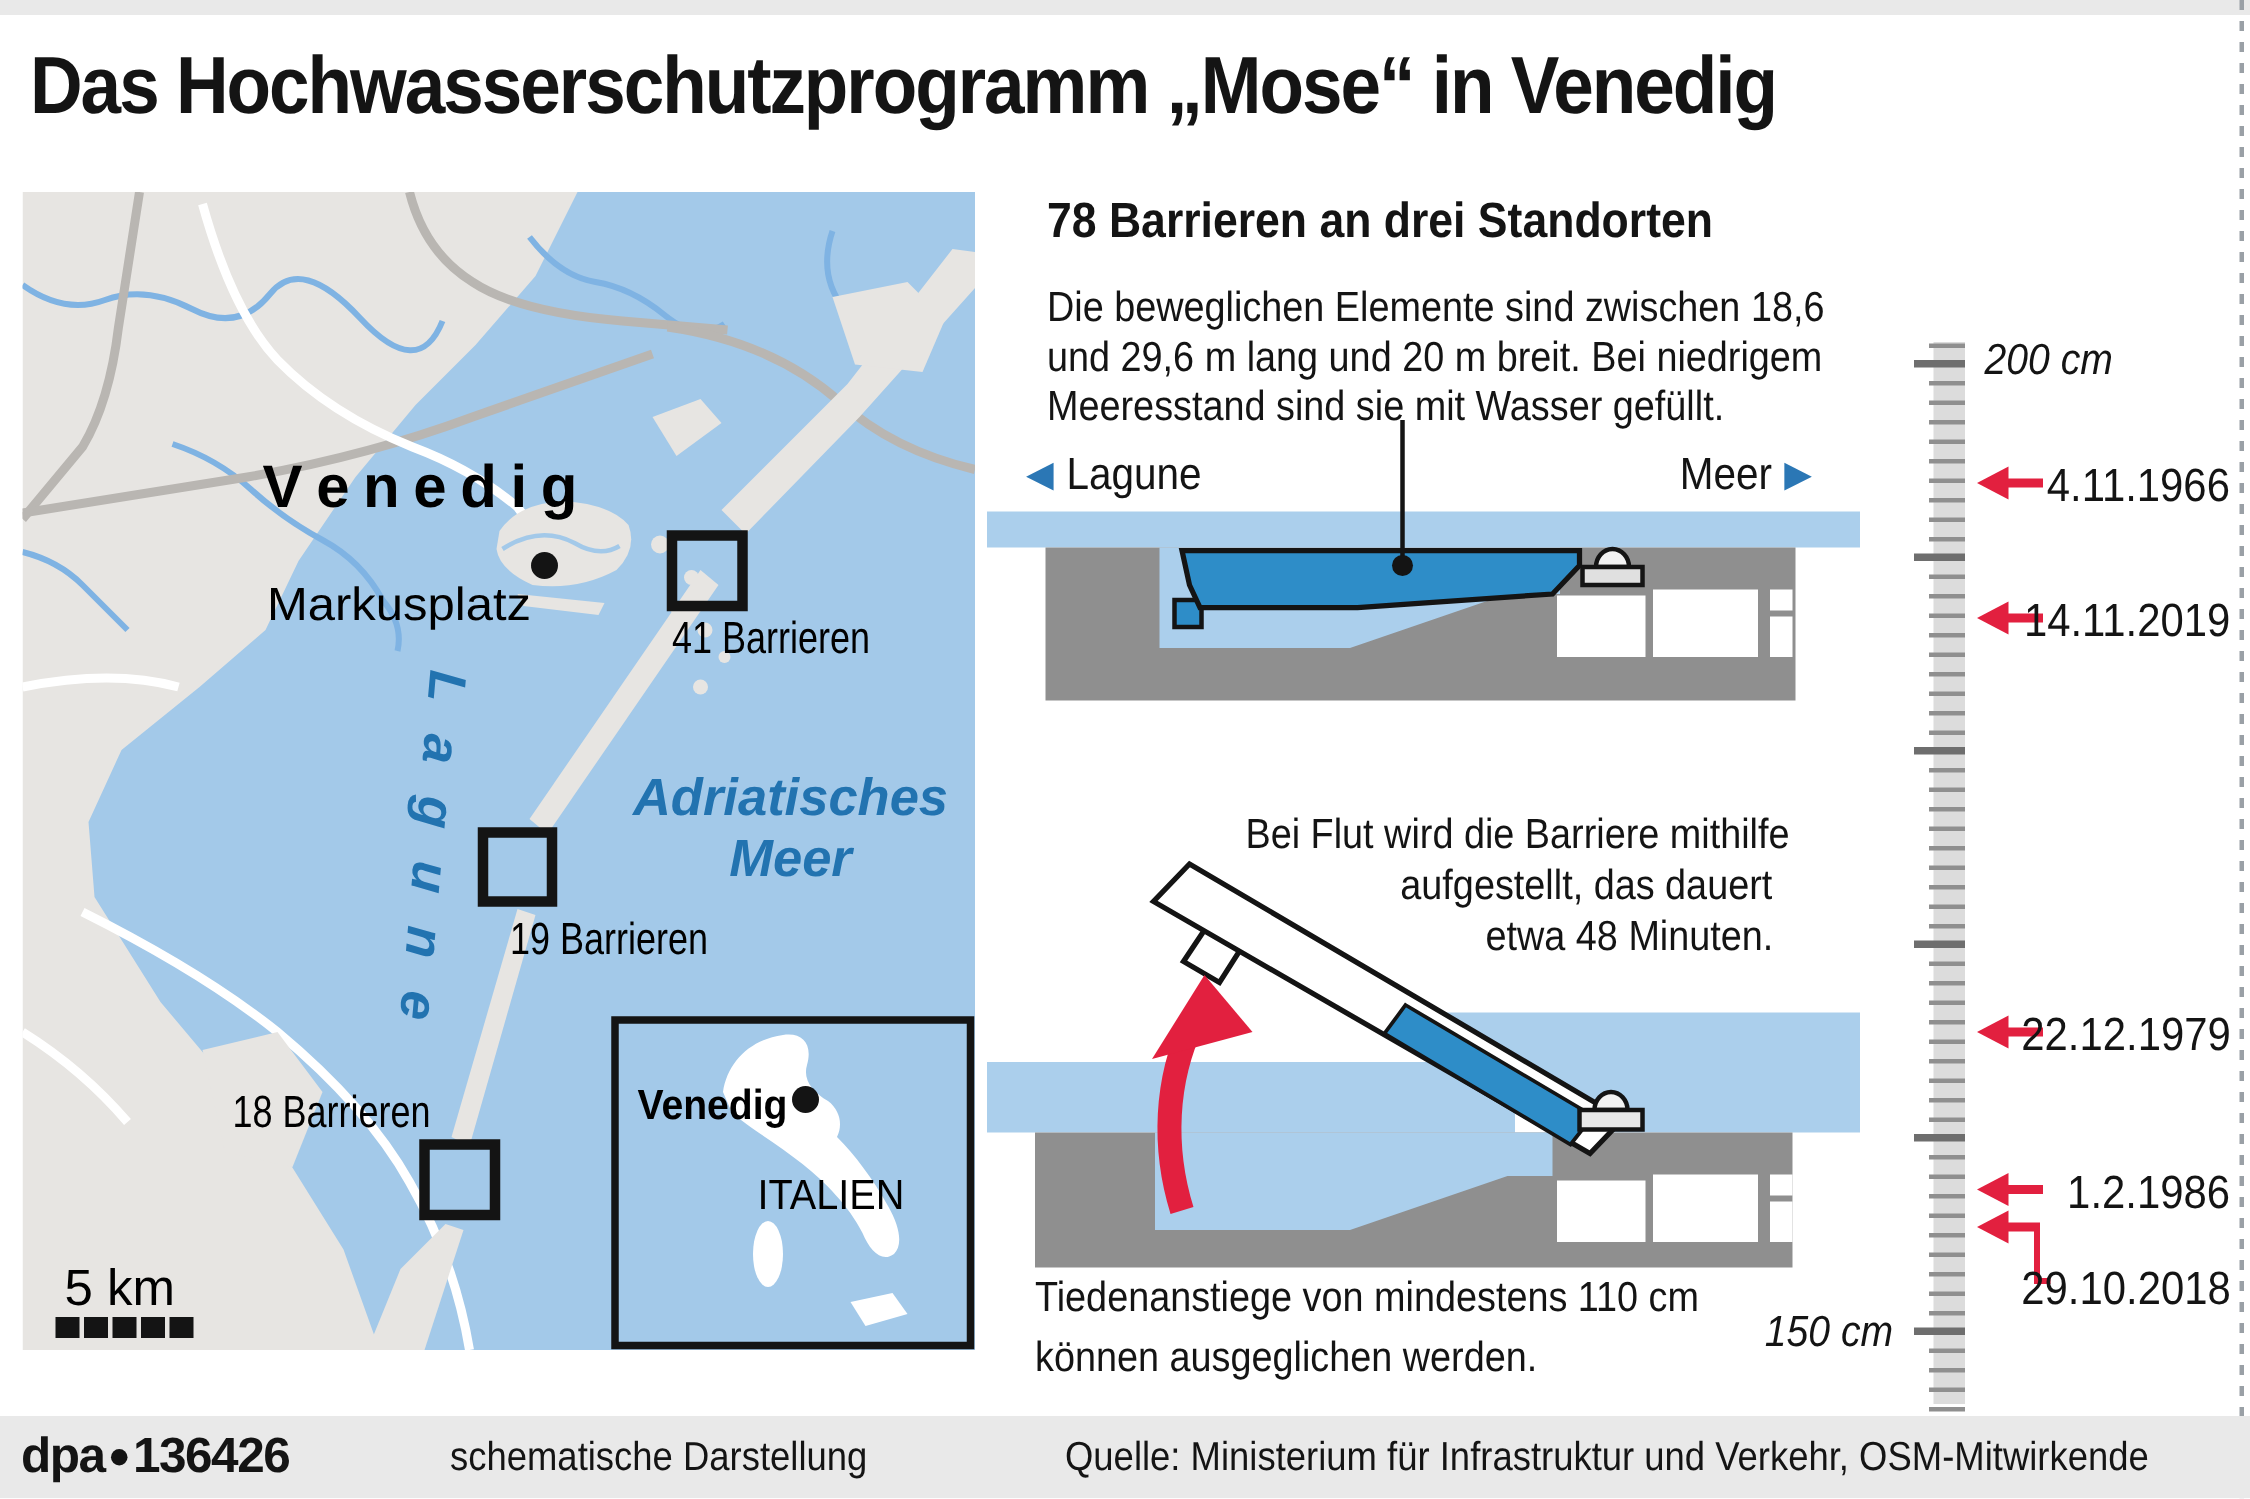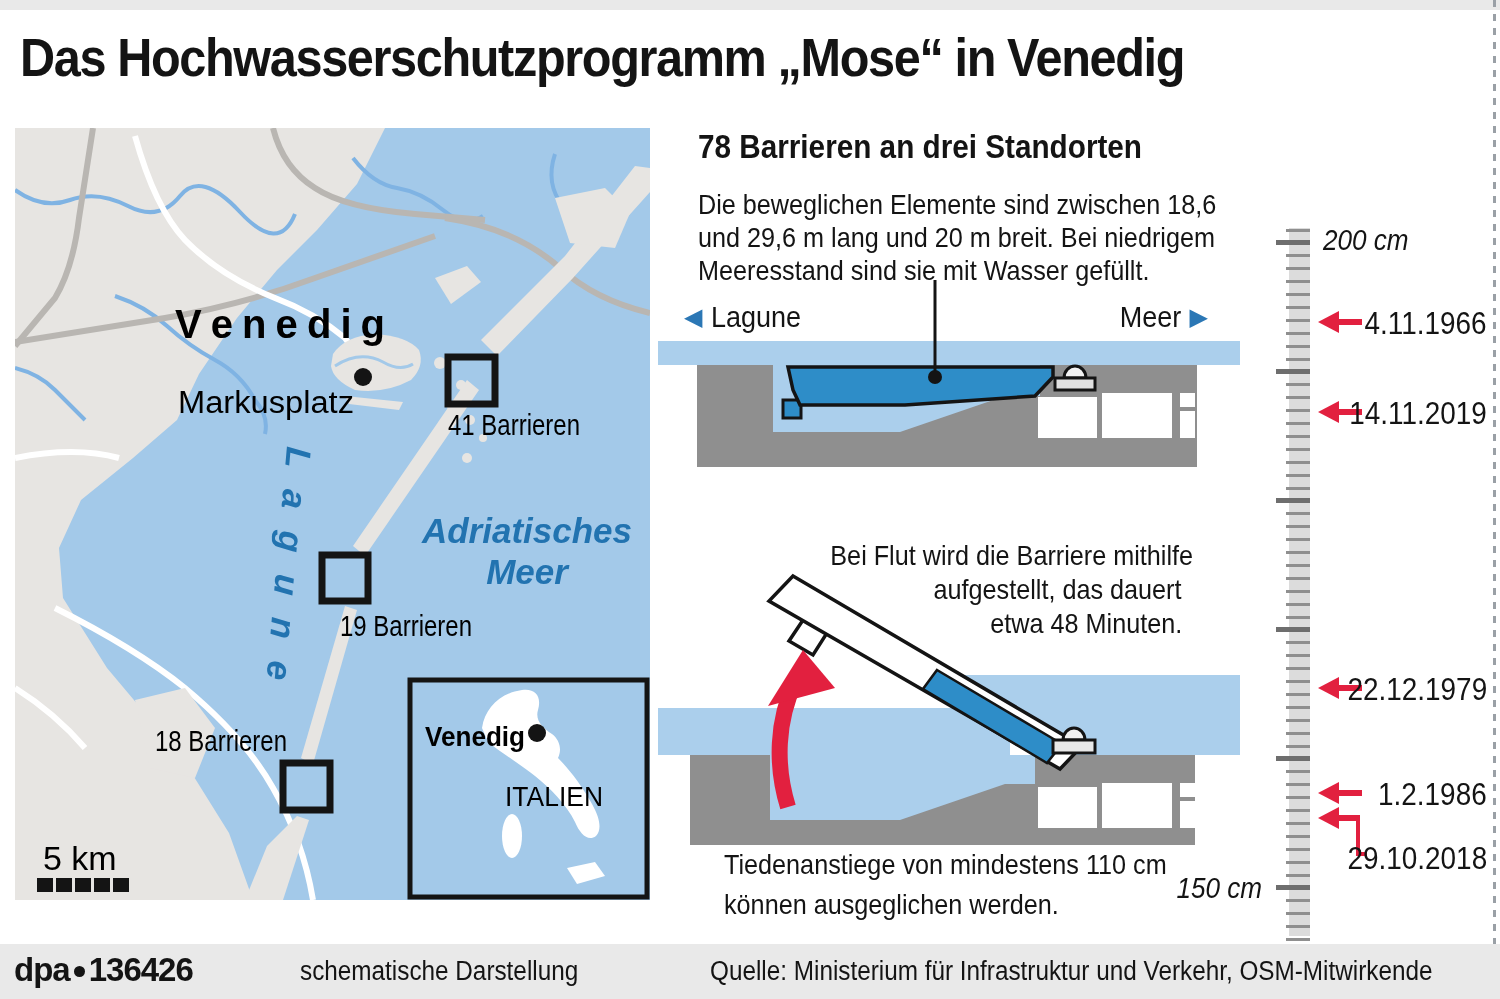--- a/index.html
+++ b/index.html
@@ -18,21 +18,21 @@
   #footer-note{left:300px;top:956px;font-size:27px;}
   #footer-source{left:710px;top:956px;font-size:27px;}
   
   #page-title{left:20px;top:26px;font-size:54px;font-weight:800;letter-spacing:-1.5px;}
   
   #panel-heading{left:698px;top:128px;font-size:33px;font-weight:800;}
   #panel-intro{left:698px;top:188px;font-size:28px;line-height:33px;}
   #row-dir{left:684px;top:300px;width:524px;font-size:30px;}
   .tri{color:#2b77b5;font-size:24px;vertical-align:2px;}
   #flood-text{left:790px;top:526px;width:392px;text-align:right;font-size:28px;line-height:34px;margin-top:13px;}
-  #caption{left:724px;top:845px;font-size:28px;line-height:40px;}
+  #caption{left:690px;top:845px;font-size:28px;line-height:40px;}
   
   #gauge-heading{left:1277px;top:130px;font-size:33px;font-weight:800;line-height:38px;}
   #ruler-bar{left:1289px;top:228px;width:21px;height:708px;background:#dcdcdc;}
   .tick{position:absolute;left:1286px;width:24px;height:3px;background:#8f8f8f;}
   .tick.major{left:1276px;width:34px;height:5px;background:#6e6e6e;}
   .gauge-cm{font-style:italic;font-size:29px;}
   #cm-top{left:1323px;top:224px;}
   #cm-bottom{left:1150px;top:872px;width:112px;text-align:right;}
   .event-label{position:absolute;left:1290px;width:197px;text-align:right;font-size:31px;}
   .h-arrow{position:absolute;left:1318px;width:44px;height:22px;}

